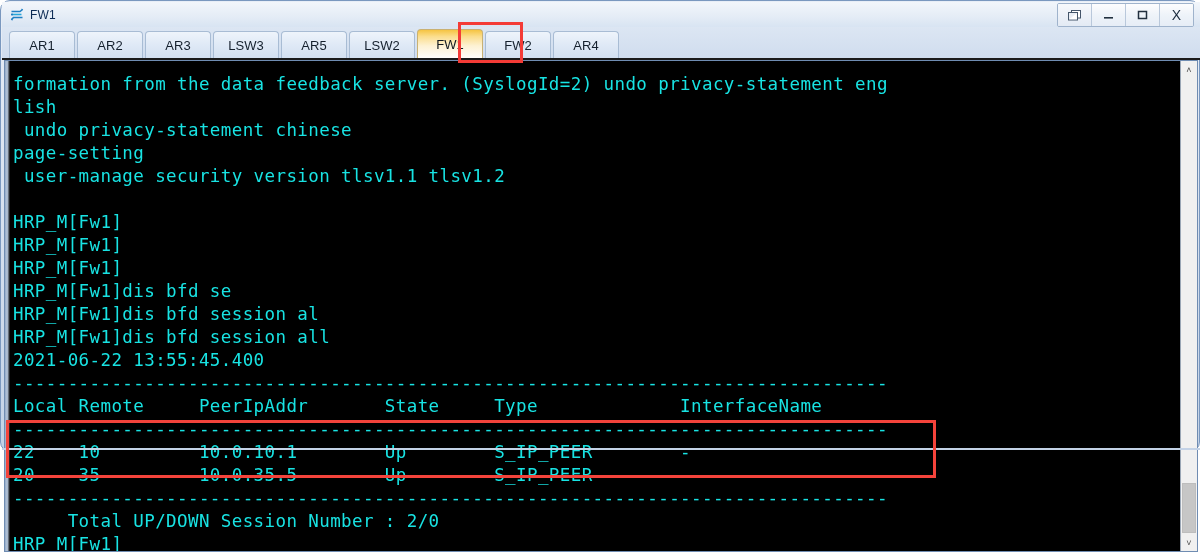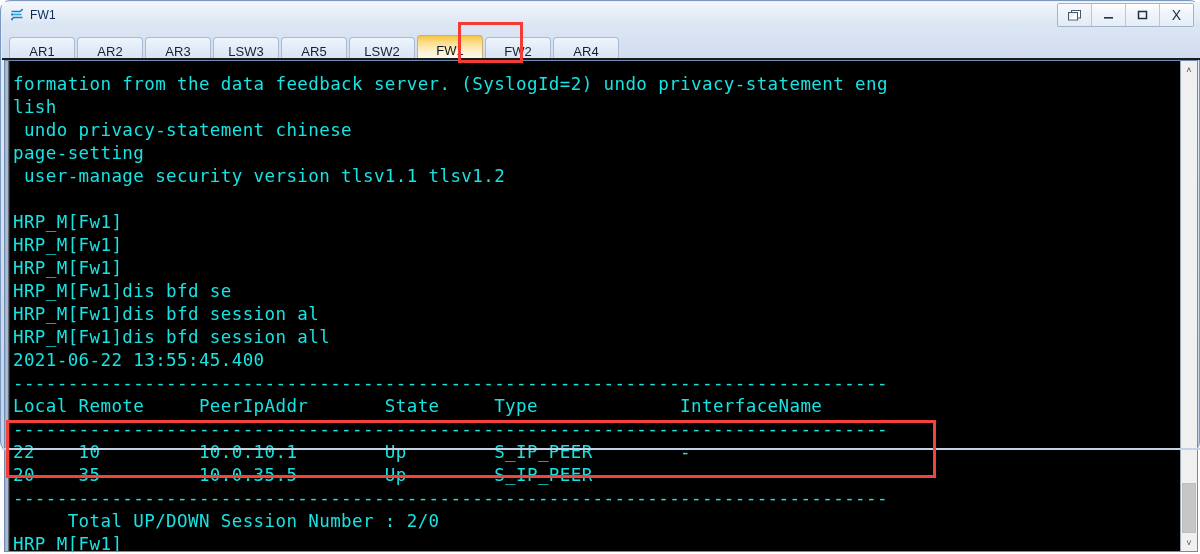--- a/index.html
+++ b/index.html
@@ -89,21 +89,21 @@
     left: 1px;
     top: 26px;
     width: 1198px;
     height: 33px;
     background: linear-gradient(to bottom, #dce6f3 0%, #cfdcee 100%);
     box-sizing: border-box;
   }
   #tab-list {
     position: absolute;
     left: 7px;
-    top: 8px;
+    top: 2px;
     display: flex;
     align-items: flex-end;
     height: 30px;
     gap: 2px;
   }
   .tab {
     min-width: 66px;
     height: 28px;
     box-sizing: border-box;
     padding: 0 10px;

